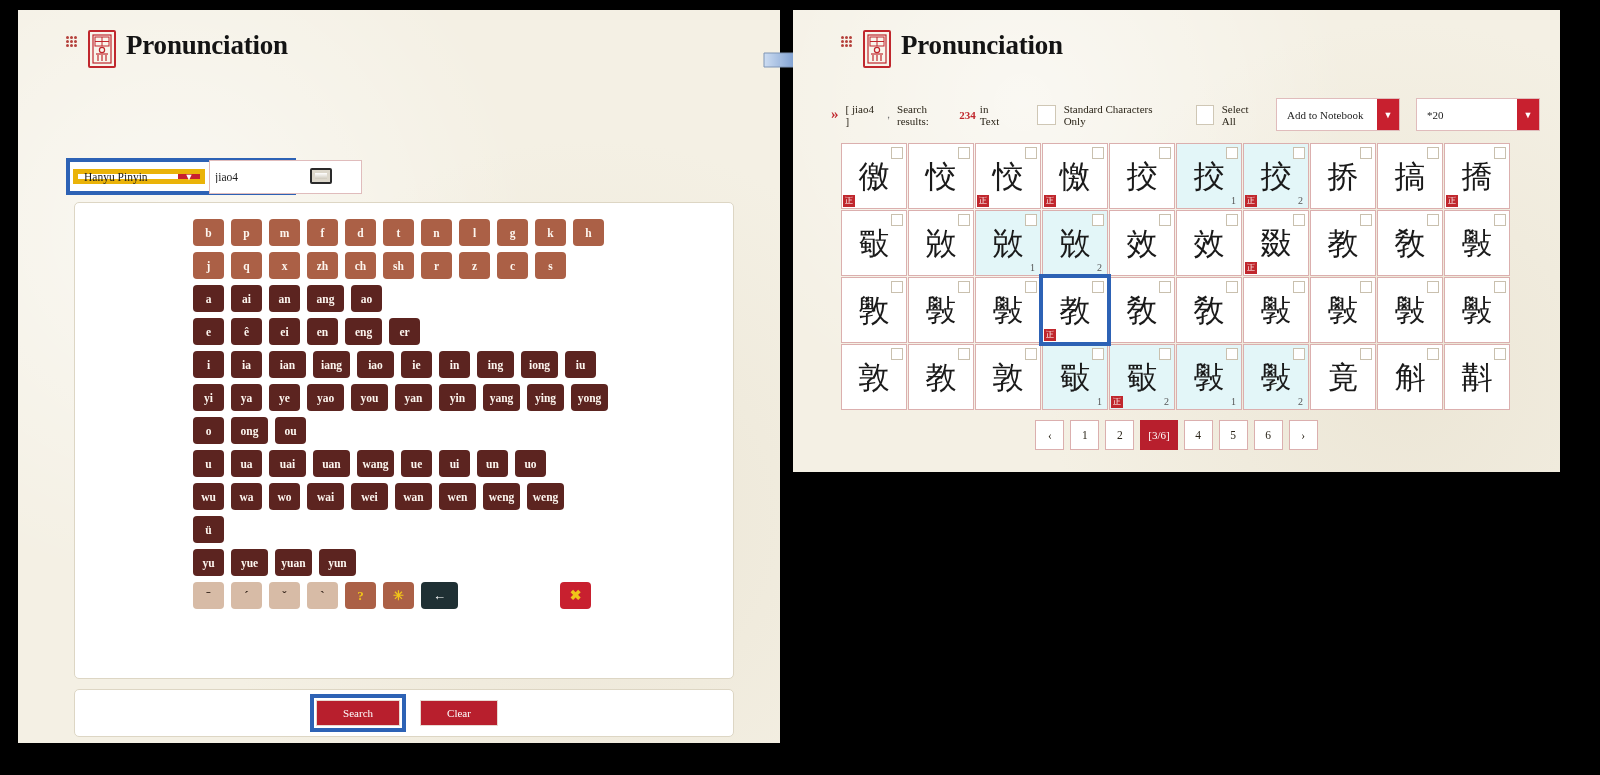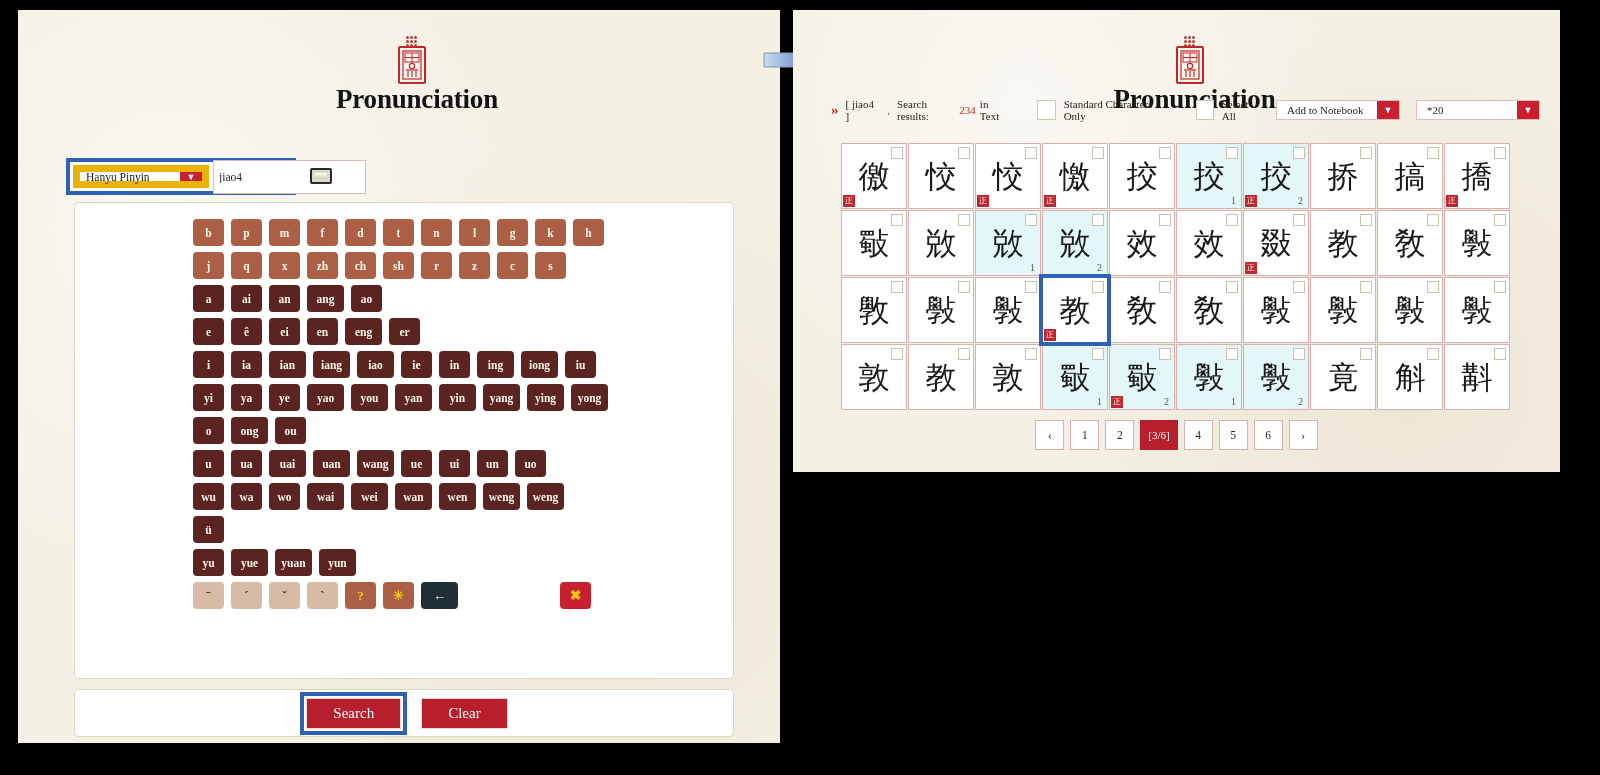--- a/index.html
+++ b/index.html
@@ -15,21 +15,21 @@
   
   #left-panel {
     position: absolute; left: 18px; top: 10px;
     width: 762px; height: 733px;
     background: #f4f0e4;
     background-image:
        radial-gradient(circle at 20% 30%, rgba(255,255,255,.55) 0, rgba(255,255,255,0) 45%),
        radial-gradient(circle at 75% 70%, rgba(228,220,200,.5) 0, rgba(255,255,255,0) 50%);
     overflow: hidden;
   }
-  .panel-title-row { display: flex; align-items: center; padding: 20px 12px 0 48px; flex-direction: column; }
+  .panel-title-row { display: flex; align-items: flex-start; padding: 20px 12px 0 48px; }
   .dots-icon { width: 14px; height: 16px; margin-right: 8px; position: relative; top: 5px; }
   .dots-icon i {
     display: block; width: 3px; height: 3px; background: #b5413c; border-radius: 50%;
     float: left; margin: 1px 1px 0 0;
   }
   .seal-logo {
     width: 28px; height: 38px; border: 2.2px solid #c0272d; border-radius: 2px;
     margin-right: 10px; position: relative; background: #f8f5ec;
     display: flex; align-items: center; justify-content: center;
     font-size: 24px; color: #c0272d; line-height: 1;
@@ -51,21 +51,21 @@
   }
 
   
   .searchbar-wrap {
     position: absolute; left: 48px; top: 148px;
     width: 230px; height: 37px;
     border: 4px solid #2d62b5; background: #fff;
     display: flex; align-items: center; padding: 3px;
   }
   .select-box {
-    display: flex; height: 23px; border: 7px solid #eab308; background: #fff;
+    display: flex; height: 15px; border: 5px solid #eab308; background: #fff;
   }
   .select-label {
     width: 100px; font-size: 11.5px; color: #1c1c1c; padding: 0 6px;
     display: flex; align-items: center; font-family: "Liberation Serif", serif;
   }
   .select-arrow {
     width: 22px; background: #c8202f; color: #fff; font-size: 9px;
     display: flex; align-items: center; justify-content: center;
   }
   .text-input {
@@ -112,21 +112,21 @@
   
   .footer-bar {
     position: absolute; left: 56px; top: 679px;
     width: 660px; height: 48px; background: #fff;
     border: 1px solid #ddd6c4; border-radius: 5px;
     display: flex; align-items: center; justify-content: center; gap: 14px;
   }
   .btn-focus-ring { border: 4px solid #2d62b5; padding: 2px; }
   .btn-red {
     background: #b81f2d; color: #fff; border: 1px solid #e8d9d2;
-    font-size: 15px; padding: 6px 26px; font-family: "Liberation Serif", serif;
+    font-size: 11px; padding: 6px 26px; font-family: "Liberation Serif", serif;
     cursor: pointer;
   }
 
   
   #arrow {
     position: absolute; left: 762px; top: 40px; width: 72px; height: 40px;
   }
 
   
   #right-panel {
@@ -140,30 +140,30 @@
   }
   .res-toolbar {
     position: absolute; left: 38px; top: 88px; right: 20px;
     display: flex; align-items: center; font-size: 11px;
     font-family: "Liberation Serif", serif; color: #2a2418;
   }
   .chev2 { color: #c0272d; font-size: 15px; font-weight: bold; margin-right: 10px; letter-spacing:-3px;}
   .res-query { margin-right: 3px; font-family: Liberation Serif, serif; }
   .res-sep { margin: 0 3px; color: #777; }
   .res-label { margin-right: 4px; }
-  .res-count { color: #c0272d; font-weight: normal; margin-right: 4px; }
+  .res-count { color: #c0272d; font-weight: bold; margin-right: 4px; }
   .res-intext { margin-right: 0; }
   .chk {
     width: 20px; height: 20px; background: #fff; border: 1px solid #cfc7b5;
     display: inline-block; margin: 0 8px 0 0; cursor: pointer;
   }
   .tb-group { display: flex; align-items: center; margin-left: 30px; }
   .tb-text { font-size: 11px; color: #2a2418; }
   .dropdown {
-    display: flex; height: 20px; border: 1px solid #e0bcbc; background: #fff;
+    display: flex; height: 33px; border: 1px solid #e0bcbc; background: #fff;
     margin-left: 16px; cursor: pointer;
   }
   .dd-label {
     font-size: 11px; color: #1c1c1c; padding: 0 10px;
     display: flex; align-items: center; min-width: 100px;
   }
   .dd-arrow {
     width: 22px; background: #c8202f; color: #fff; font-size: 9px;
     display: flex; align-items: center; justify-content: center;
   }

